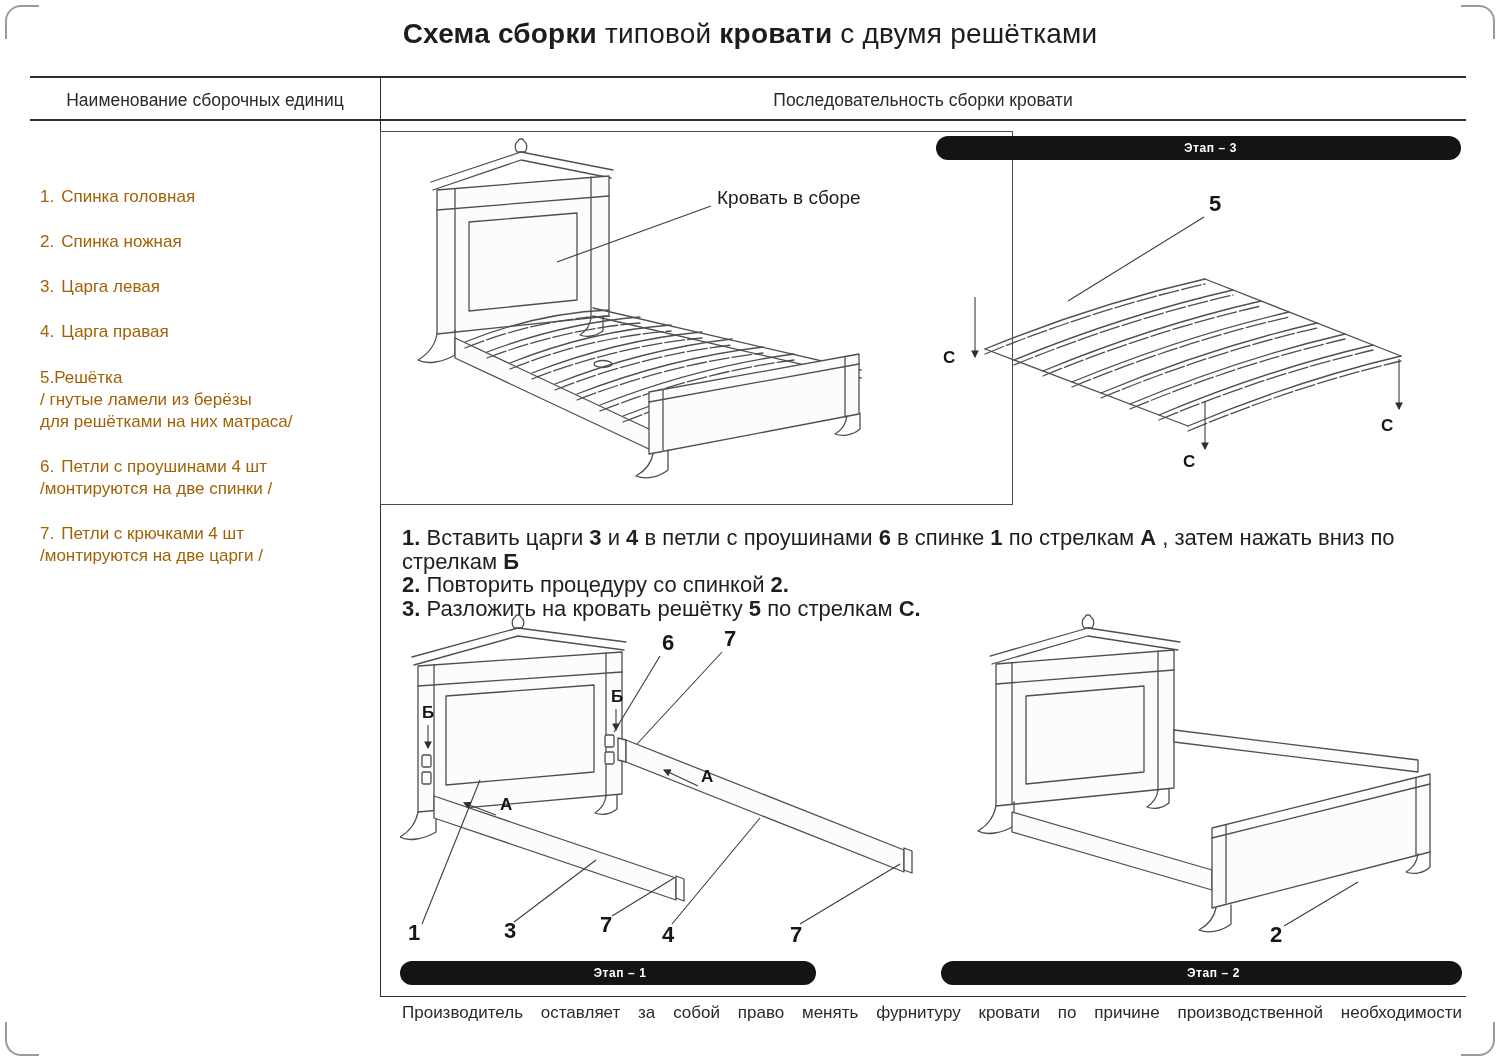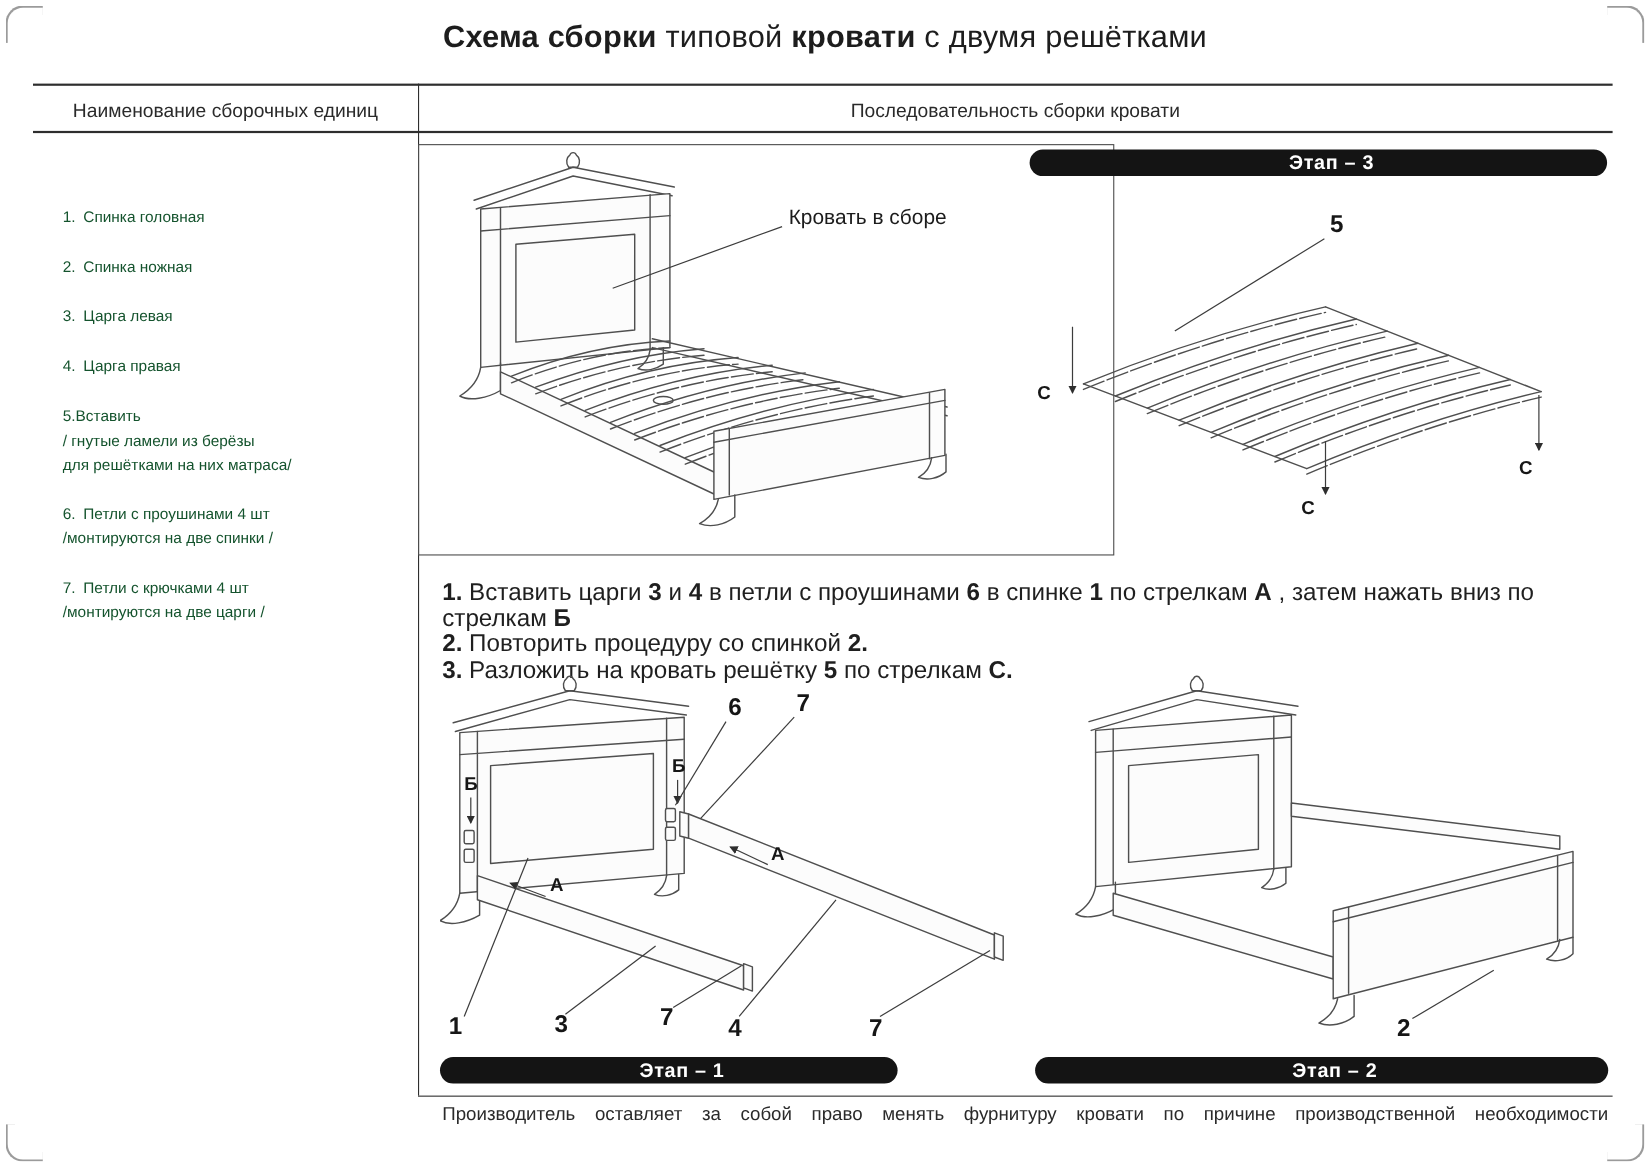--- a/index.html
+++ b/index.html
@@ -20,29 +20,29 @@
   .hr { position:absolute; border-top:2px solid #2e2e2e; }
   .hr1 { left:30px; right:34px; top:76px; }
   .hr2 { left:30px; right:34px; top:119px; }
   .hr3 { left:380px; right:34px; top:996px; border-top-width:1.5px; }
   .vline { position:absolute; left:380px; top:76px; height:920px; border-left:1.5px solid #2e2e2e; }
 
   .col-h { position:absolute; top:90px; font-size:17.5px; color:#2a2a2a; }
   .col-h.left  { left:30px; width:350px; text-align:center; }
   .col-h.right { left:380px; right:34px; text-align:center; }
 
-  .part { position:absolute; left:57px; width:335px; font-size:14px; line-height:22px; color:#14532d; }
+  .part { position:absolute; left:40px; width:335px; font-size:17px; line-height:22px; color:#a16207; }
   .part .num { margin-right:7px; }
   .part.nospace .num { margin-right:0; }
 
   .bed-box { position:absolute; left:380px; top:131px; width:633px; height:374px; border:1.4px solid #4c4c4c; }
 
   .banner { position:absolute; height:24px; border-radius:12px; background:#141414; color:#fff;
             display:flex; align-items:center; justify-content:center;
-            font-size:18px; font-weight:700; letter-spacing:.6px;padding-left:24px; }
+            font-size:12px; font-weight:700; letter-spacing:.6px;padding-left:24px; }
   .banner3 { left:936px; top:136px; width:525px; }
   .banner1 { left:400px; top:961px; width:416px; }
   .banner2 { left:941px; top:961px; width:521px; }
 
   .instr { position:absolute; left:402px; top:526px; width:1062px; font-size:22px; line-height:23.5px; color:#1f1f1f; }
   .seg-b { font-weight:700; }
 
   .footer { position:absolute; left:402px; top:1003px; width:1060px; font-size:17px; color:#2a2a2a;
             text-align:justify; text-align-last:justify; word-spacing:5.5px; }
 
@@ -71,21 +71,21 @@
   <div class="col-h left">Наименование  сборочных единиц</div>
   <div class="col-h right">Последовательность сборки кровати</div>
   <div class="hr hr2"></div>
   <div class="vline"></div>
 
   <div class="part" style="top:186px"><span class="num">1.</span><span>Спинка головная</span></div>
   <div class="part" style="top:231px"><span class="num">2.</span><span>Спинка ножная</span></div>
   <div class="part" style="top:276px"><span class="num">3.</span><span>Царга левая</span></div>
   <div class="part" style="top:321px"><span class="num">4.</span><span>Царга правая</span></div>
   <div class="part nospace" style="top:367px">
-    <div><span class="num">5.</span><span>Вставить</span></div>
+    <div><span class="num">5.</span><span>Решётка</span></div>
     <div>/ гнутые ламели из берёзы</div>
     <div>для решётками на них матраса/</div>
   </div>
   <div class="part" style="top:456px">
     <div><span class="num">6.</span><span>Петли с проушинами 4 шт</span></div>
     <div>/монтируются на две спинки /</div>
   </div>
   <div class="part" style="top:523px">
     <div><span class="num">7.</span><span>Петли с крючками 4 шт</span></div>
     <div>/монтируются на две царги /</div>

